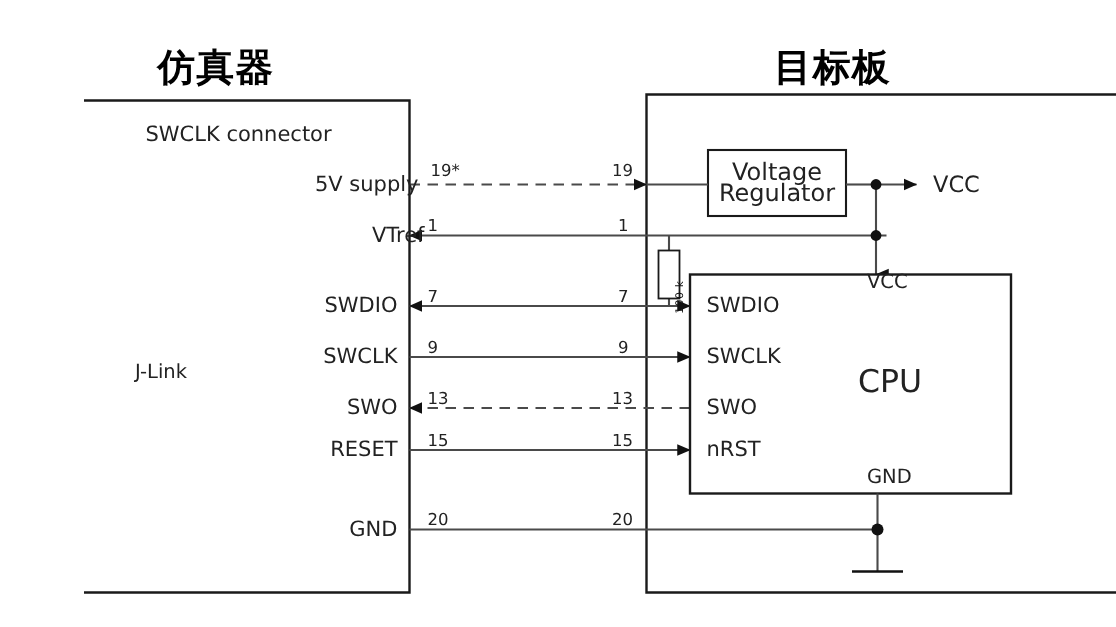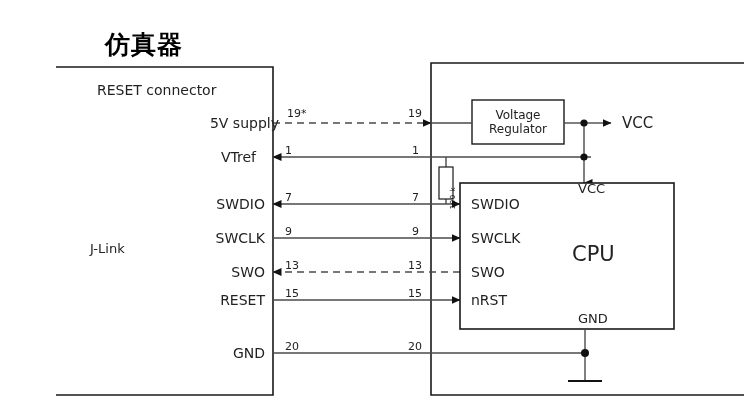--- a/index.html
+++ b/index.html
@@ -20,21 +20,21 @@
   #title-right{left:516px;top:28px;}
 
   
   .lbl{position:absolute;white-space:nowrap;color:#222;}
   .lbl-box-title{font-size:14px;}
   .pin-left{font-size:14px;text-align:right;transform:translateY(-50%);}
   .pin-right{font-size:14px;transform:translateY(-50%);}
   .pin-num{font-size:11px;color:#222;}
   .jlink{font-size:13px;}
   .cpu-word{font-size:21px;}
-  .vr-text{font-size:12px;line-height:14px;text-align:center;width:92px;}
+  .vr-text{font-size:16px;line-height:14px;text-align:center;width:92px;}
   .rail{font-size:15px;}
   .vcc-in{font-size:13px;}
   .res-label{
     position:absolute;font-size:7px;color:#111;
     transform-origin:50% 50%;transform:rotate(-90deg) translate(-50%,-50%);
     white-space:nowrap;letter-spacing:0.5px;
   }
 </style>
 </head>
 <body>
@@ -101,22 +101,23 @@
     <rect x="460" y="183" width="214" height="146" fill="#fff" stroke="#1a1a1a" stroke-width="1.6"></rect>
 
     <g stroke="#4a4a4a" stroke-width="1.4" fill="none">
       <line x1="585" y1="329" x2="585" y2="381"></line>
       <line x1="568" y1="381" x2="602" y2="381" stroke="#111" stroke-width="1.8"></line>
     </g>
     <circle cx="585" cy="353" r="4" fill="#111"></circle>
   </svg>
 
   <div class="heading" id="title-left">仿真器</div>
+  <div class="heading" id="title-right">目标板</div>
 
-  <div class="lbl lbl-box-title" style="left:97px;top:82px;">RESET connector</div>
+  <div class="lbl lbl-box-title" style="left:97px;top:82px;">SWCLK connector</div>
 
   <div class="lbl jlink" style="left:90px;top:241px;">J-Link</div>
 
 
   <div class="lbl vr-text" style="left:472px;top:108px;">
     <div>Voltage</div>
     <div>Regulator</div>
   </div>
 
   <div class="res-label" style="left:446px;top:183px;">100 k</div>
@@ -126,21 +127,21 @@
   <div class="lbl vcc-in" style="left:578px;top:311px;">GND</div>
 
   <div class="lbl pin-right" style="left:471px;top:204px;">SWDIO</div>
   <div class="lbl pin-right" style="left:471px;top:238px;">SWCLK</div>
   <div class="lbl pin-right" style="left:471px;top:272px;">SWO</div>
   <div class="lbl pin-right" style="left:471px;top:300px;">nRST</div>
 
   <div class="lbl rail" style="left:622px;top:114px;">VCC</div>
 
   <div class="lbl pin-left" style="left:89px;width:190px;top:123px;">5V supply</div>
-  <div class="lbl pin-left" style="left:66px;width:190px;top:157px;">VTref</div>
+  <div class="lbl pin-left" style="left:93px;width:190px;top:157px;">VTref</div>
   <div class="lbl pin-left" style="left:75px;width:190px;top:204px;">SWDIO</div>
   <div class="lbl pin-left" style="left:75px;width:190px;top:238px;">SWCLK</div>
   <div class="lbl pin-left" style="left:75px;width:190px;top:272px;">SWO</div>
   <div class="lbl pin-left" style="left:75px;width:190px;top:300px;">RESET</div>
   <div class="lbl pin-left" style="left:75px;width:190px;top:353px;">GND</div>
 
   <div class="lbl pin-num" style="left:287px;top:107px;">19*</div>
   <div class="lbl pin-num" style="left:285px;top:144px;">1</div>
   <div class="lbl pin-num" style="left:285px;top:191px;">7</div>
   <div class="lbl pin-num" style="left:285px;top:225px;">9</div>

